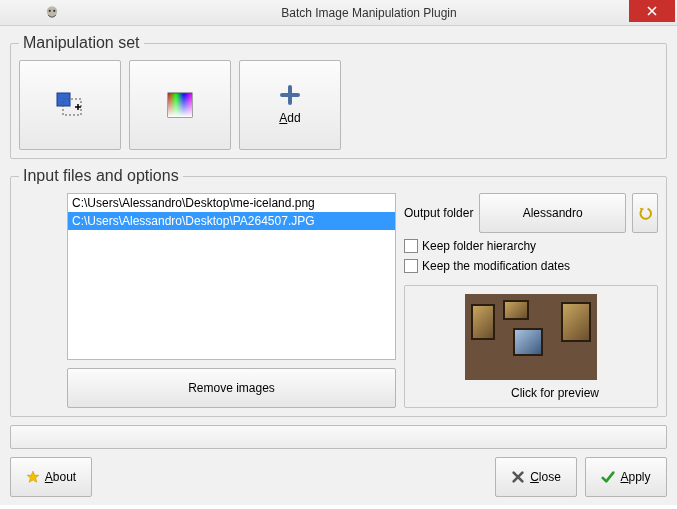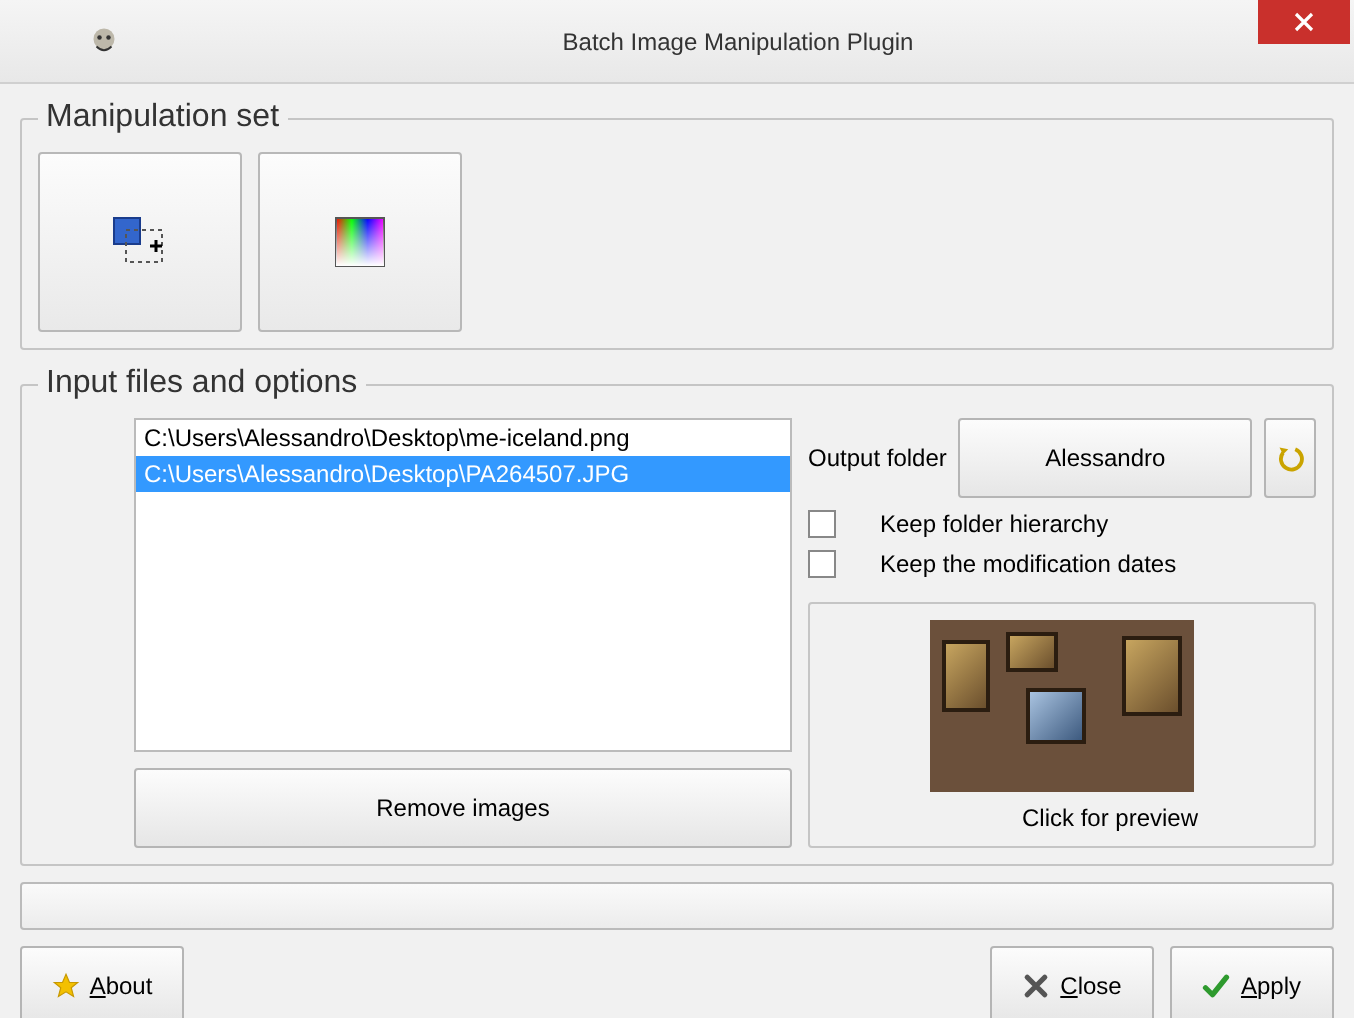--- a/index.html
+++ b/index.html
@@ -1,17 +1,17 @@
 <!DOCTYPE html>
 <html><head>
 <meta charset="utf-8">
 <style>
   * { box-sizing: border-box; font-family: "Segoe UI", Tahoma, sans-serif; font-size: 12px; }
   body { margin: 0; background: #fff; width: 677px; height: 509px; overflow: hidden; }
-  .titlebar { height: 42px; background: linear-gradient(#f5f5f5,#e8e8e8); border-bottom: 1px solid #d0d0d0; display: flex; align-items: center; position: relative; padding-left: 37px; }
+  .titlebar { height: 26px; background: linear-gradient(#f5f5f5,#e8e8e8); border-bottom: 1px solid #d0d0d0; display: flex; align-items: center; position: relative; padding-left: 37px; }
   .title-icon { width: 18px; height: 18px; margin-left: 6px; }
   .title-text { flex: 1; text-align: center; color: #333; }
   .close-btn { width: 46px; height: 22px; background: #c9302c; color: #fff; display: flex; align-items: center; justify-content: center; position: absolute; right: 2px; top: 0; cursor: pointer; }
   .client { padding: 8px 10px; background: #f1f1f1; height: calc(509px - 30px); display: flex; flex-direction: column; }
   fieldset { border: 1px solid #c5c5c5; border-radius: 2px; padding: 8px; margin: 0 0 8px 0; }
   legend { color: #333; padding: 0 4px; font-size: 16px; }
   .manip-row { display: flex; gap: 8px; }
   .manip-box { width: 102px; height: 90px; background: linear-gradient(#fcfcfc,#e9e9e9); border: 1px solid #b8b8b8; border-radius: 2px; display: flex; align-items: center; justify-content: center; flex-direction: column; cursor: pointer; }
   .manip-box span { margin-top: 6px; }
   .files-fieldset { flex: 1; display: flex; flex-direction: column; min-height: 0; }
@@ -21,21 +21,21 @@
   .file-item { padding: 2px 4px; white-space: nowrap; overflow: hidden; text-overflow: ellipsis; cursor: pointer; }
   .file-item.selected { background: #3399ff; color: #fff; }
   .file-btns { display: flex; gap: 8px; margin-top: 8px; }
   .btn { flex: 1; height: 40px; background: linear-gradient(#fcfcfc,#e6e6e6); border: 1px solid #b5b5b5; border-radius: 2px; display: flex; align-items: center; justify-content: center; cursor: pointer; gap: 5px; padding: 0 10px; }
   .btn.small { flex: 0 0 auto; min-width: 82px; }
   .btn.square { flex: 0 0 auto; width: 26px; min-width: 26px; padding: 0; }
   .files-right { width: 254px; display: flex; flex-direction: column; gap: 6px; }
   .out-row { display: flex; gap: 6px; align-items: center; }
   .out-label { flex: 0 0 auto; }
   .out-btn { flex: 1; }
-  .chk-row { display: flex; align-items: flex-end; gap: 22px; }
+  .chk-row { display: flex; align-items: flex-end; gap: 4px; }
   .chkbox { width: 14px; height: 14px; border: 1px solid #888; background: #fff; }
   .preview-box { flex: 1; border: 1px solid #c5c5c5; background: #f1f1f1; display: flex; flex-direction: column; align-items: center; justify-content: center; margin-top: 6px; border-radius: 2px; cursor: pointer; }
   .preview-img { width: 132px; height: 86px; background: #6b503b; position: relative; overflow: hidden; }
   .preview-img .frame { position: absolute; background: linear-gradient(135deg,#c7a55f,#6b4f2d); border: 2px solid #2b1d10; }
   .progress { height: 24px; background: linear-gradient(#fafafa,#ececec); border: 1px solid #bbb; border-radius: 2px; margin-bottom: 8px; }
   .bottom-row { display: flex; gap: 8px; }
   .spacer { flex: 1; }
   .underline-first::first-letter { text-decoration: underline; }
   .icon-svg { display: block; }
 </style>
@@ -80,20 +80,26 @@
                 <stop offset="1" stop-color="#f0f"></stop>
               </linearGradient>
             <linearGradient id="g2" x1="0" y1="0" x2="0" y2="1">
                 <stop offset="0" stop-color="#fff" stop-opacity="0"></stop>
                 <stop offset="1" stop-color="#fff"></stop>
               </linearGradient>
           </defs>
           <rect x="2" y="2" width="24" height="24" fill="url(#g1)" stroke="#555"></rect>
           <rect x="2" y="2" width="24" height="24" fill="url(#g2)"></rect>
         </svg>
+      </div>
+      <div class="manip-box">
+        <svg width="20" height="20" viewBox="0 0 20 20">
+          <path d="M10 2 V18 M2 10 H18" stroke="#4a6fa0" stroke-width="4" stroke-linecap="round"></path>
+        </svg>
+        <span class="underline-first">Add</span>
       </div>
     </div>
   </fieldset>
 
   <fieldset class="files-fieldset">
     <legend>Input files and options</legend>
     <div class="files-body">
       <div class="files-left">
         <div class="file-list" id="file-list">
             <div class="file-item">C:\Users\Alessandro\Desktop\me-iceland.png</div>

